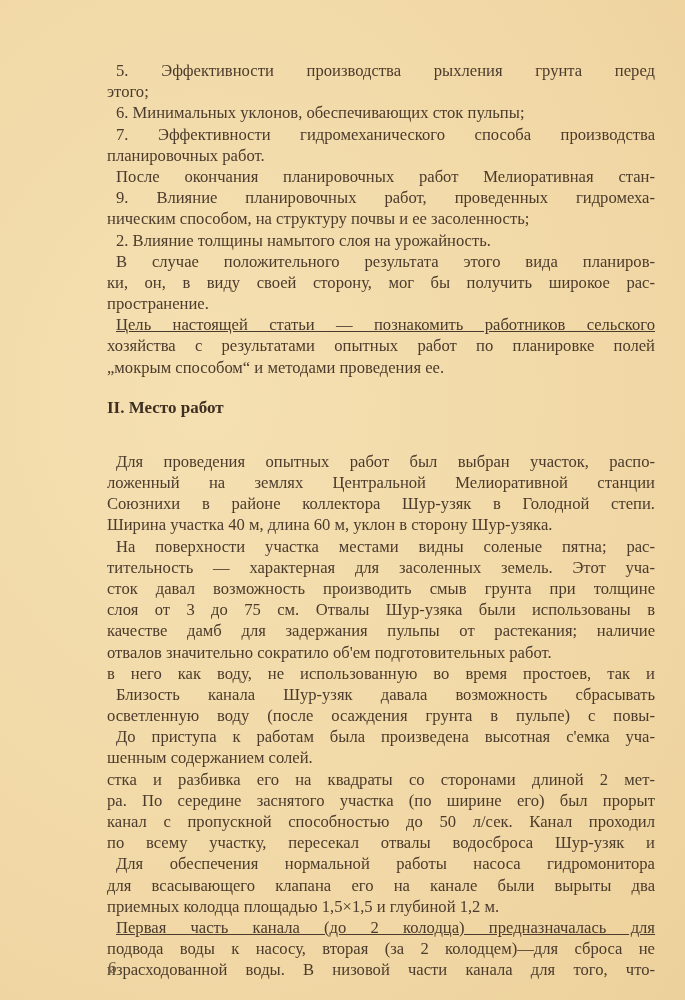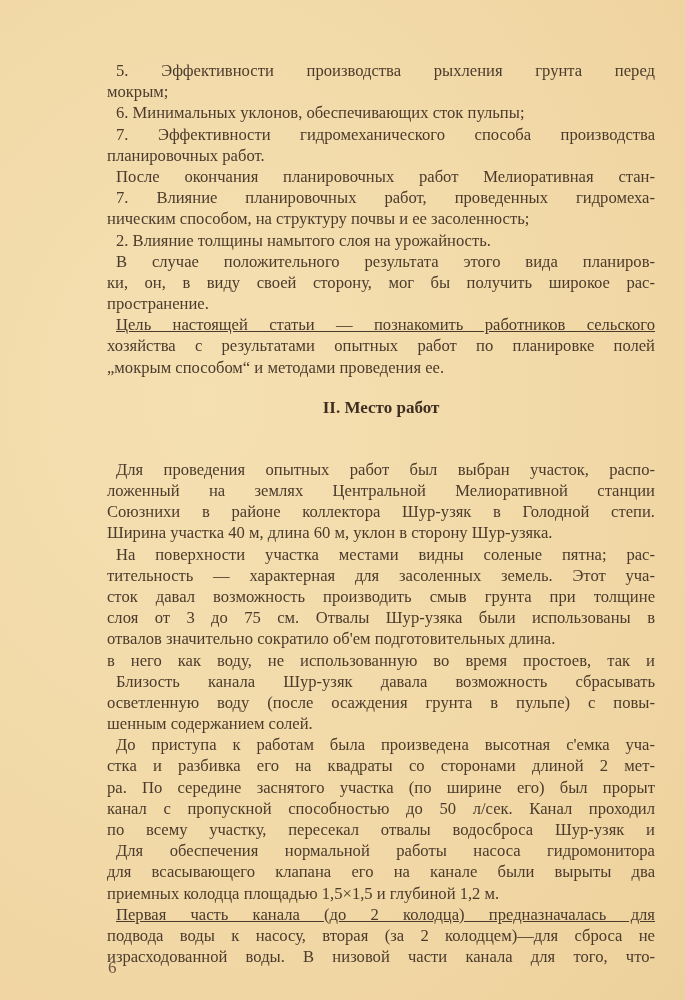--- a/index.html
+++ b/index.html
@@ -12,65 +12,66 @@
   }
   .page { position: relative; width: 685px; height: 1000px; }
   .column {
     position: absolute; left: 116px; top: 60px; width: 539px;
     font-size: 16.6px; line-height: 21.2px;
     text-align: justify;
   }
   .line { display: block; white-space: nowrap; text-align: justify; text-align-last: justify; height: 21.2px; }
   .line.last { text-align-last: left; }
   .heading {
-    display: block; text-align: center; font-weight: bold;
-    font-size: 17px; margin: 19px 0 40px 0; height: 22px; color: #3e2f22;
+    display: block; font-weight: bold;
+    font-size: 17px; margin: 19px 0 32px 0; height: 22px; color: #3e2f22;
   }
   .page-number {
     position: absolute; left: 108px; top: 958px; font-size: 17px; color: #6a5844;
   }
 </style>
 </head>
 <body>
 
 <div class="page">
   <div class="column" style="left: 107px; width: 548px;">
     <div id="before">
         <span class="line" style="padding-left: 9px;">5. Эффективности производства рыхления грунта перед</span>
-        <span class="line last">мокрым;</span>
+        <span class="line last">этого;</span>
         <span class="line last" style="padding-left: 9px;">6. Минимальных уклонов, обеспечивающих сток пульпы;</span>
         <span class="line" style="padding-left: 9px;">7. Эффективности гидромеханического способа производства</span>
         <span class="line last">планировочных работ.</span>
         <span class="line" style="padding-left: 9px;">После окончания планировочных работ Мелиоративная стан-</span>
-        <span class="line" style="padding-left: 9px;">7. Влияние планировочных работ, проведенных гидромеха-</span>
+        <span class="line" style="padding-left: 9px;">9. Влияние планировочных работ, проведенных гидромеха-</span>
         <span class="line last">ническим способом, на структуру почвы и ее засоленность;</span>
         <span class="line last" style="padding-left: 9px;">2. Влияние толщины намытого слоя на урожайность.</span>
         <span class="line" style="padding-left: 9px;">В случае положительного результата этого вида планиров-</span>
         <span class="line">ки, он, в виду своей сторону, мог бы получить широкое рас-</span>
         <span class="line last">пространение.</span>
         <span class="line" style="padding-left: 9px; text-decoration: underline;">Цель настоящей статьи — познакомить работников сельского</span>
         <span class="line">хозяйства с результатами опытных работ по планировке полей</span>
         <span class="line last">„мокрым способом“ и методами проведения ее.</span>
       </div>
     <div class="heading">II. Место работ</div>
     <div id="after">
         <span class="line" style="padding-left: 9px;">Для проведения опытных работ был выбран участок, распо-</span>
         <span class="line">ложенный на землях Центральной Мелиоративной станции</span>
         <span class="line">Союзнихи в районе коллектора Шур-узяк в Голодной степи.</span>
         <span class="line last">Ширина участка 40 м, длина 60 м, уклон в сторону Шур-узяка.</span>
         <span class="line" style="padding-left: 9px;">На поверхности участка местами видны соленые пятна; рас-</span>
         <span class="line">тительность — характерная для засоленных земель. Этот уча-</span>
         <span class="line">сток давал возможность производить смыв грунта при толщине</span>
         <span class="line">слоя от 3 до 75 см. Отвалы Шур-узяка были использованы в</span>
-        <span class="line last">отвалов значительно сократило об'ем подготовительных длина.</span>
+        <span class="line">качестве дамб для задержания пульпы от растекания; наличие</span>
+        <span class="line last">отвалов значительно сократило об'ем подготовительных работ.</span>
         <span class="line">в него как воду, не использованную во время простоев, так и</span>
         <span class="line" style="padding-left: 9px;">Близость канала Шур-узяк давала возможность сбрасывать</span>
         <span class="line">осветленную воду (после осаждения грунта в пульпе) с повы-</span>
+        <span class="line" style="padding-left: 9px;">До приступа к работам была произведена высотная с'емка уча-</span>
         <span class="line last">шенным содержанием солей.</span>
-        <span class="line" style="padding-left: 9px;">До приступа к работам была произведена высотная с'емка уча-</span>
         <span class="line">стка и разбивка его на квадраты со сторонами длиной 2 мет-</span>
         <span class="line">ра. По середине заснятого участка (по ширине его) был прорыт</span>
         <span class="line">канал с пропускной способностью до 50 л/сек. Канал проходил</span>
         <span class="line">по всему участку, пересекал отвалы водосброса Шур-узяк и</span>
         <span class="line" style="padding-left: 9px;">Для обеспечения нормальной работы насоса гидромонитора</span>
         <span class="line">для всасывающего клапана его на канале были вырыты два</span>
         <span class="line last">приемных колодца площадью 1,5×1,5 и глубиной 1,2 м.</span>
         <span class="line" style="padding-left: 9px; text-decoration: underline;">Первая часть канала (до 2 колодца) предназначалась для</span>
         <span class="line">подвода воды к насосу, вторая (за 2 колодцем)—для сброса не</span>
         <span class="line">израсходованной воды. В низовой части канала для того, что-</span>

